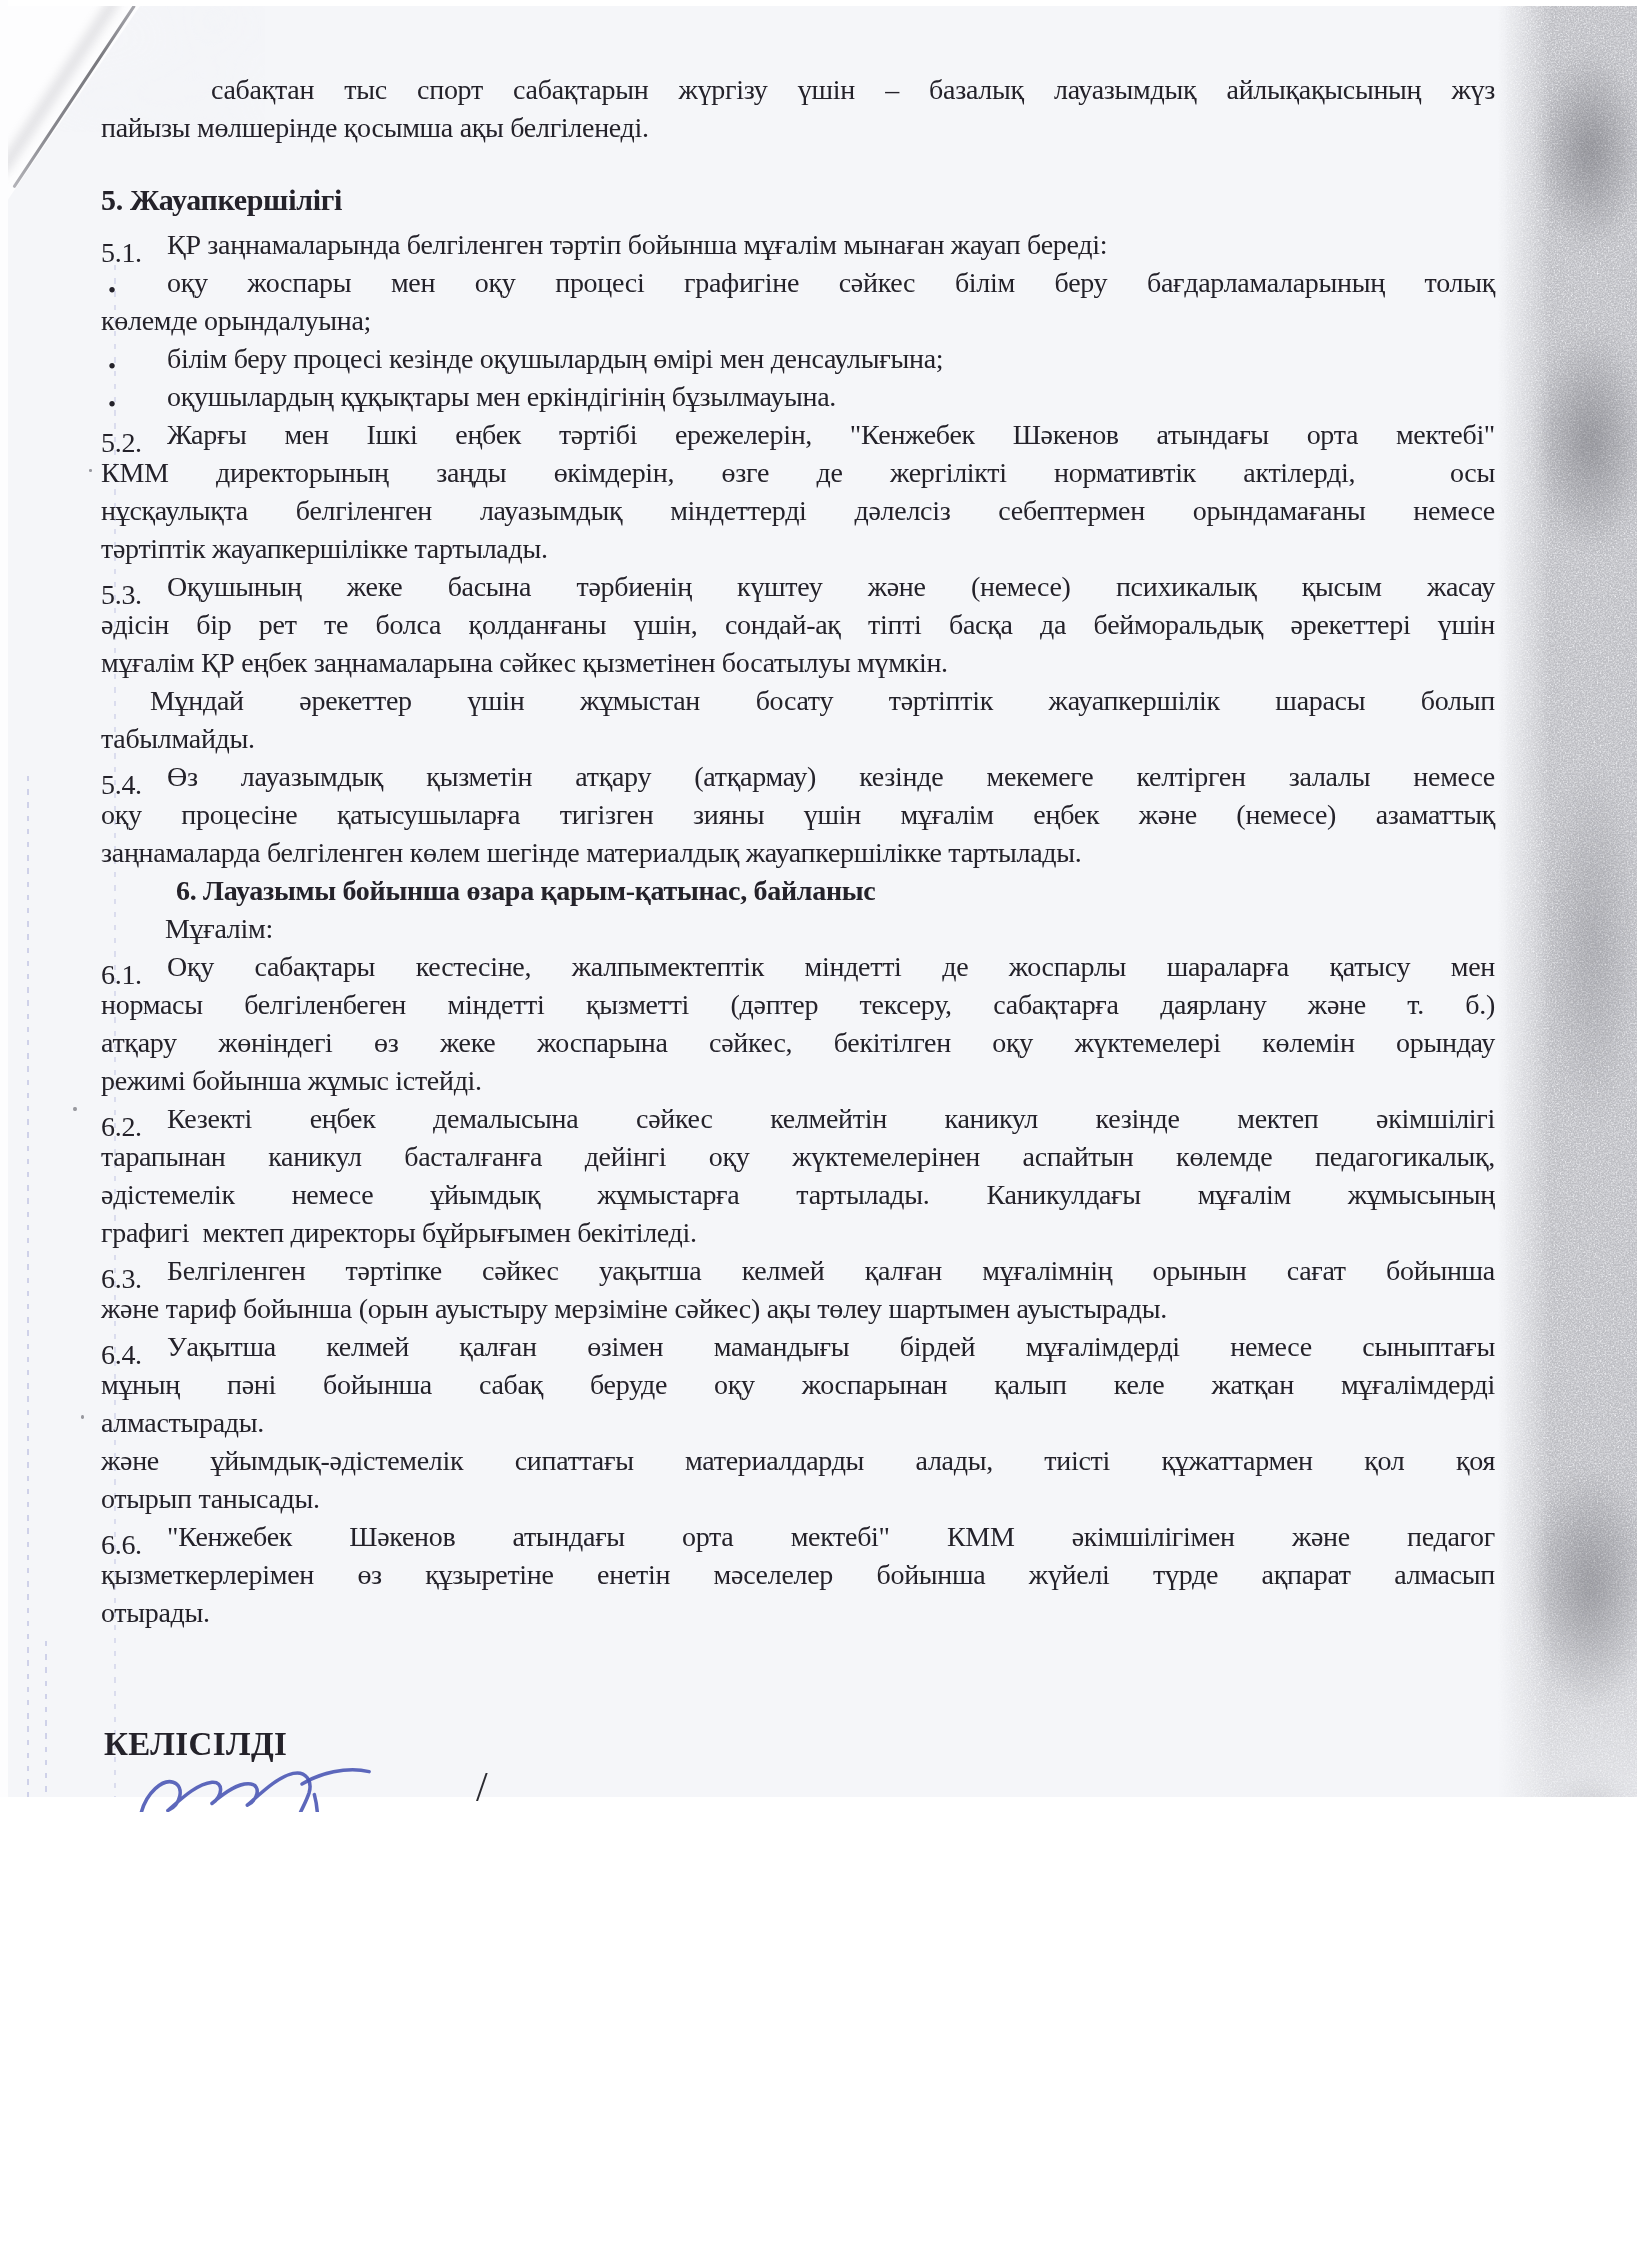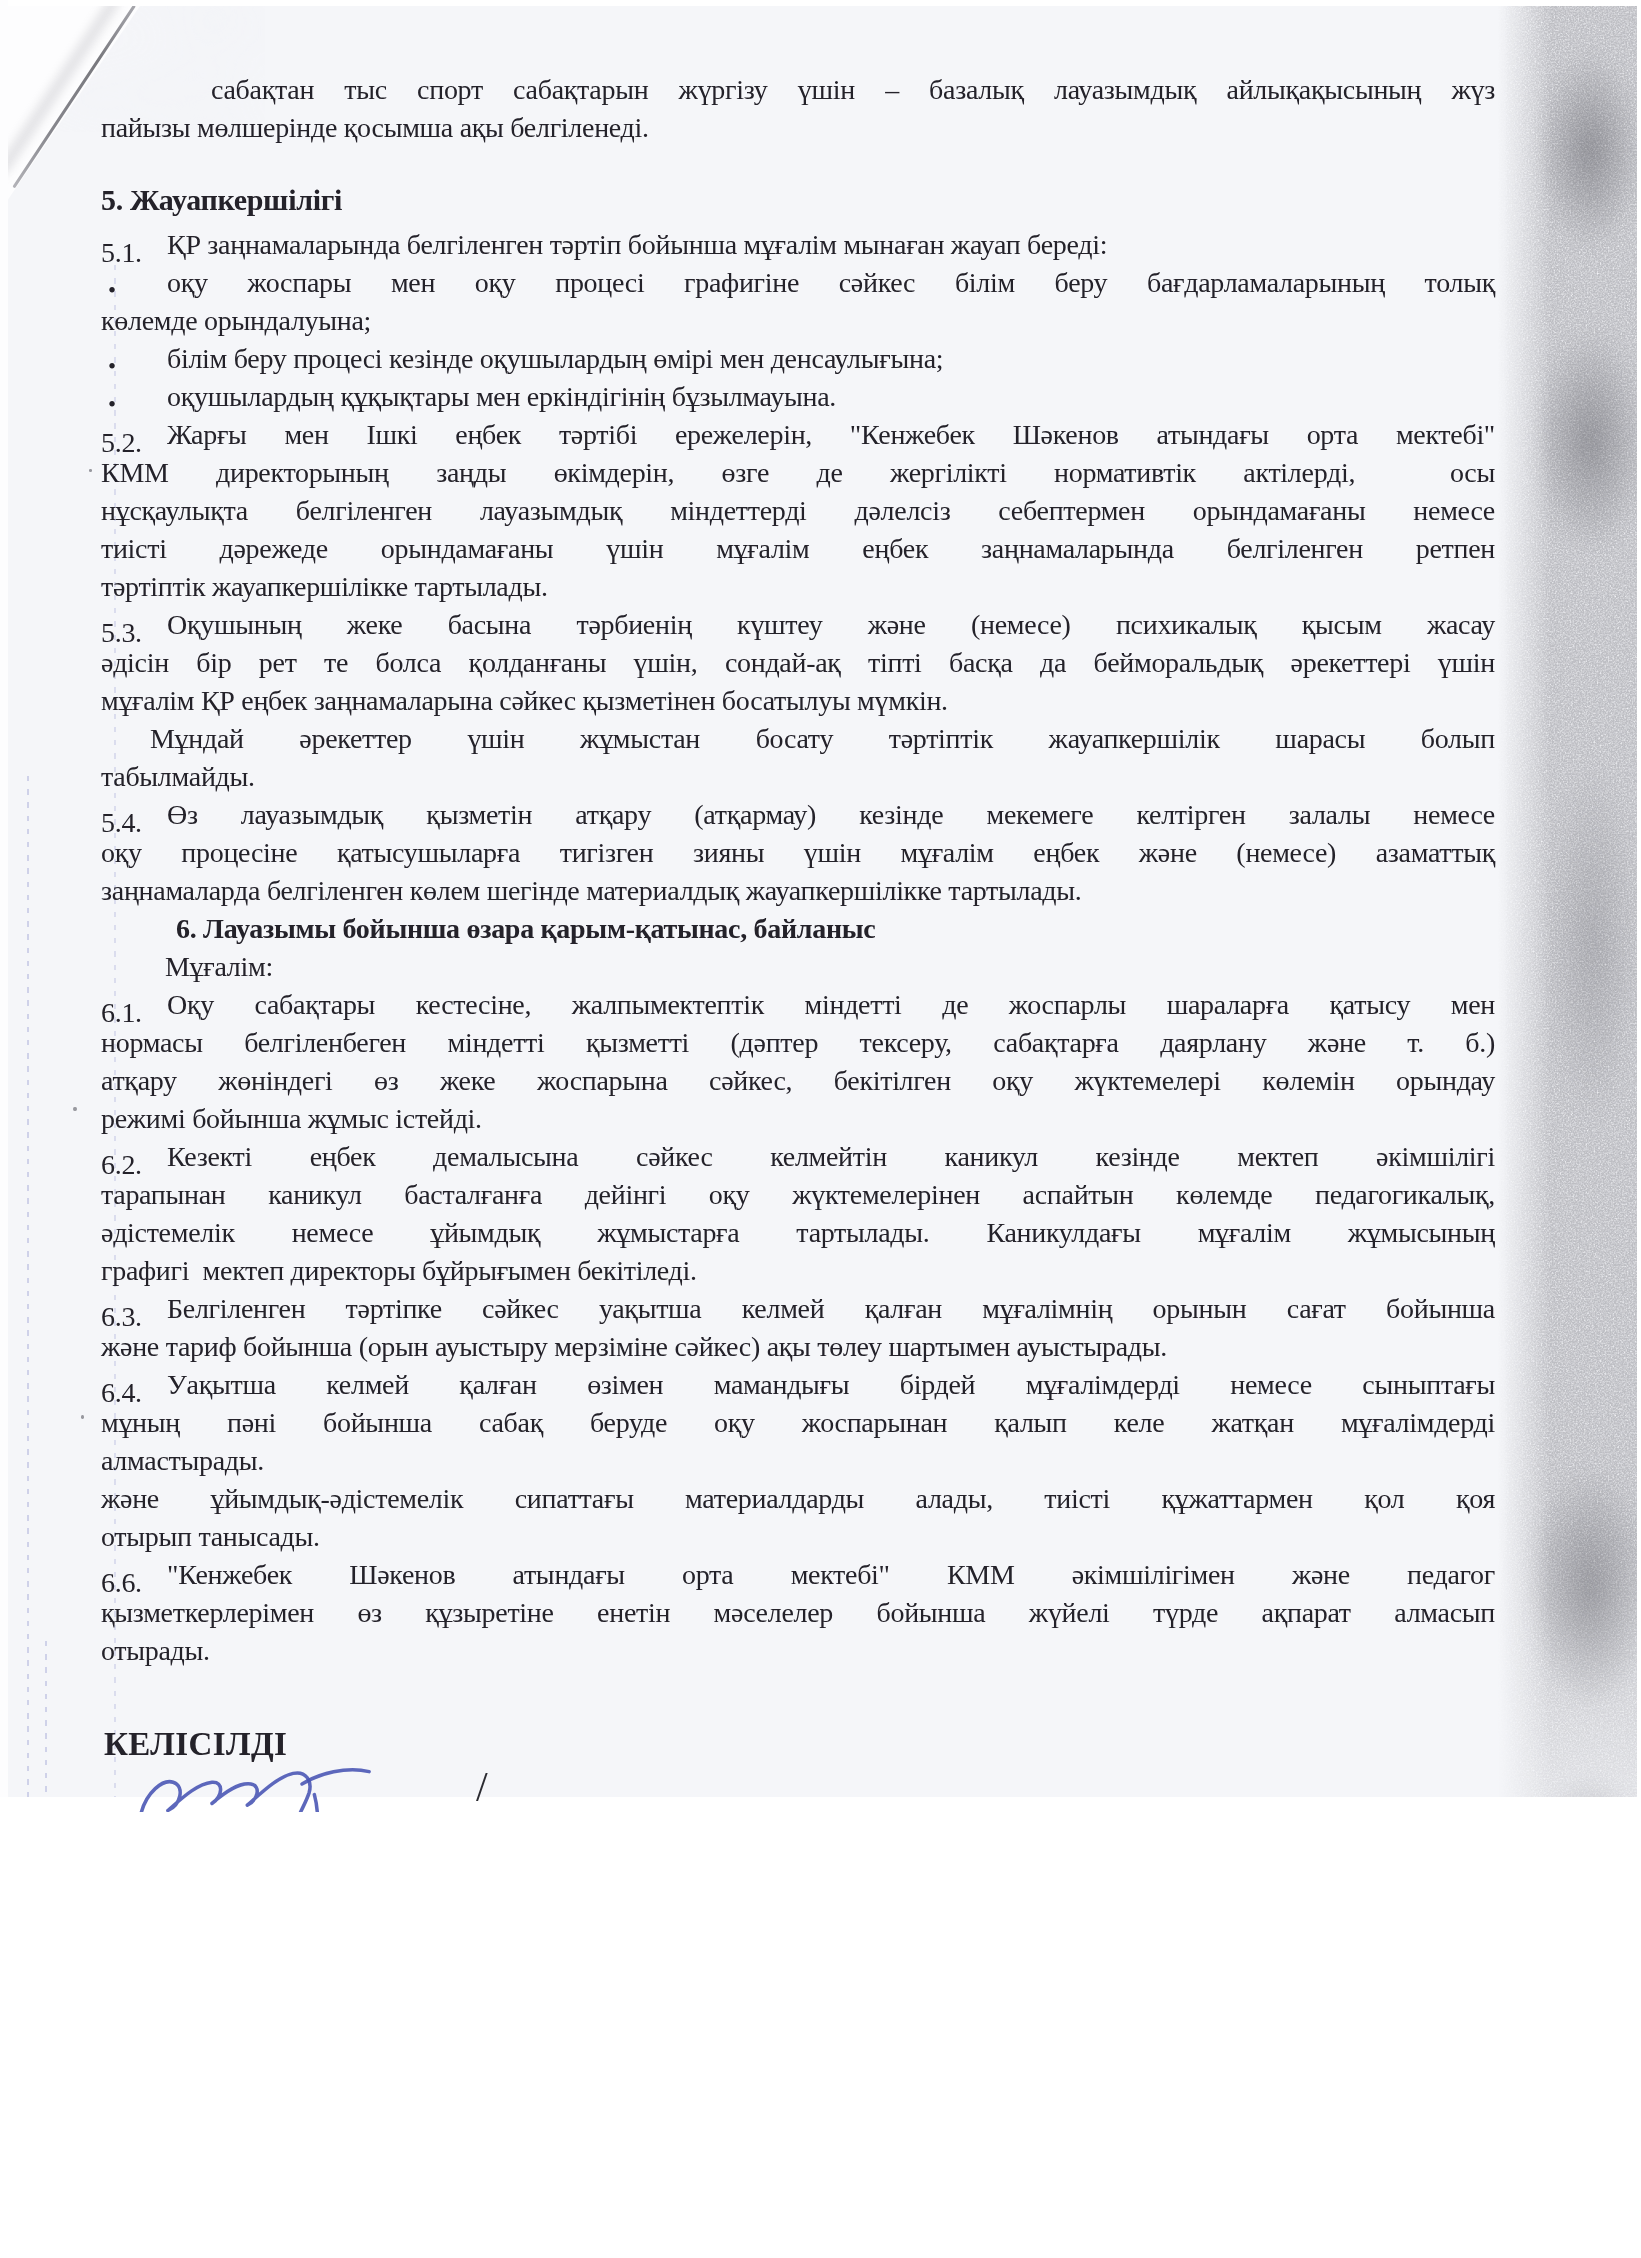--- a/index.html
+++ b/index.html
@@ -155,23 +155,20 @@
       <div class="line just">
         <span class="marker">5.2.</span>
         <span class="txt hang">Жарғы мен Ішкі еңбек тәртібі ережелерін, "Кенжебек Шәкенов атындағы орта мектебі"</span>
       </div>
       <div class="line just">
         <span class="txt">КММ директорының заңды өкімдерін, өзге де жергілікті нормативтік актілерді,&nbsp; осы</span>
       </div>
       <div class="line just">
         <span class="txt">нұсқаулықта белгіленген лауазымдық міндеттерді дәлелсіз себептермен орындамағаны немесе</span>
       </div>
-      <div class="line just">
-        <span class="txt">тиісті дәрежеде орындамағаны үшін мұғалім еңбек заңнамаларында белгіленген ретпен</span>
-      </div>
       <div class="line">
         <span class="txt">тәртіптік жауапкершілікке тартылады.</span>
       </div>
       <div class="line just">
         <span class="marker">5.3.</span>
         <span class="txt hang">Оқушының жеке басына тәрбиенің күштеу және (немесе) психикалық қысым жасау</span>
       </div>
       <div class="line just">
         <span class="txt">әдісін бір рет те болса қолданғаны үшін, сондай-ақ тіпті басқа да бейморальдық әрекеттері үшін</span>
       </div>

